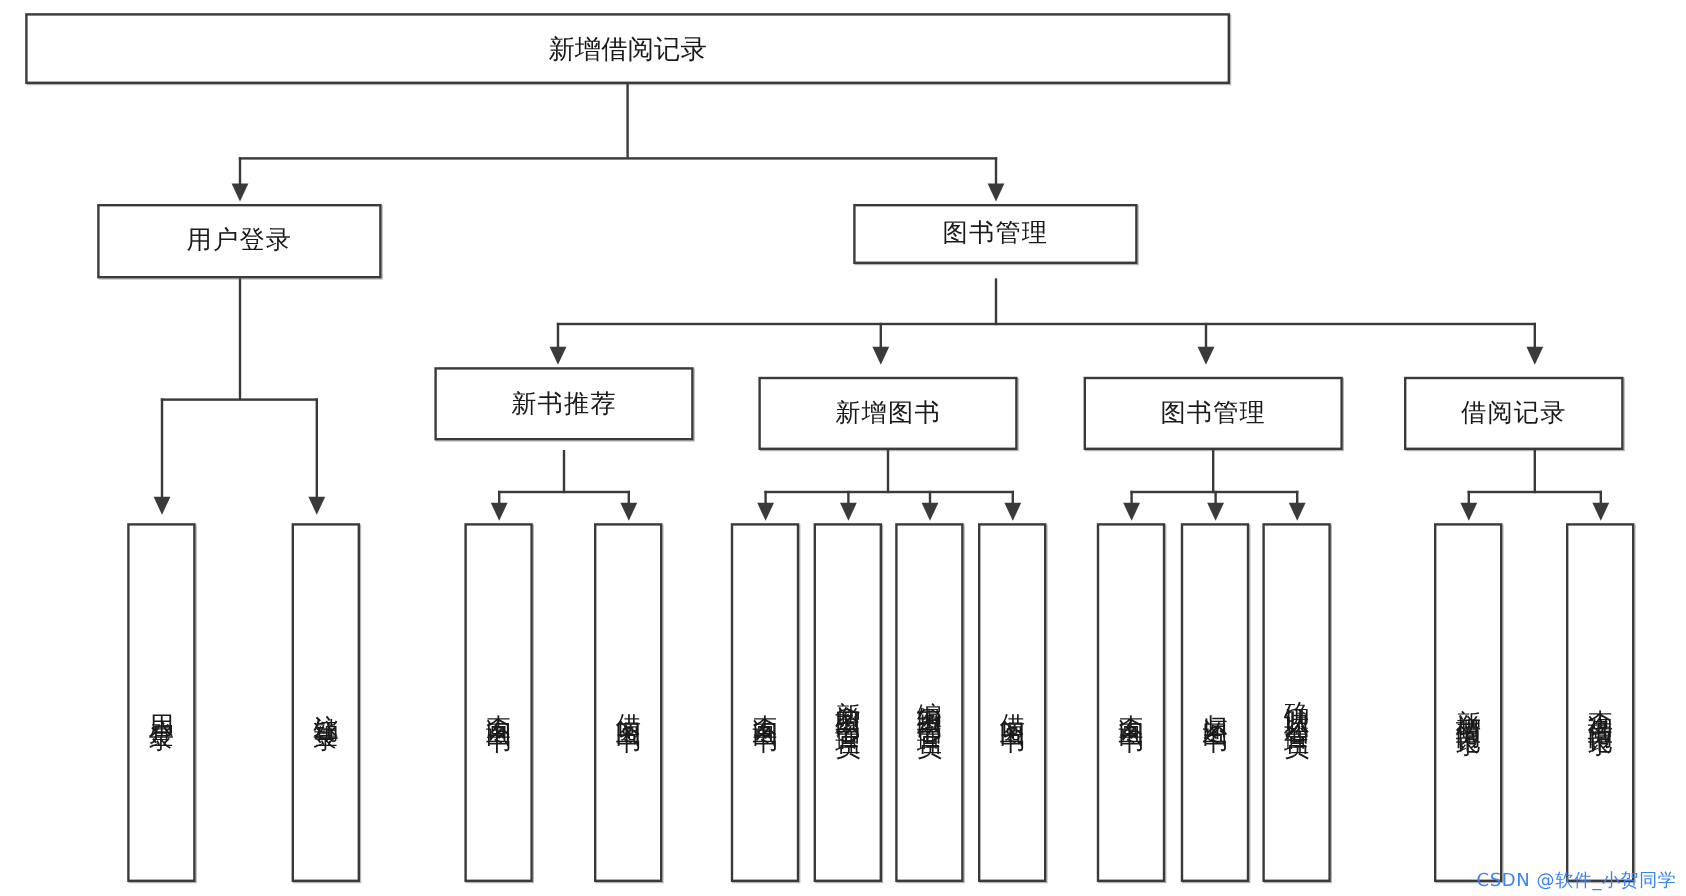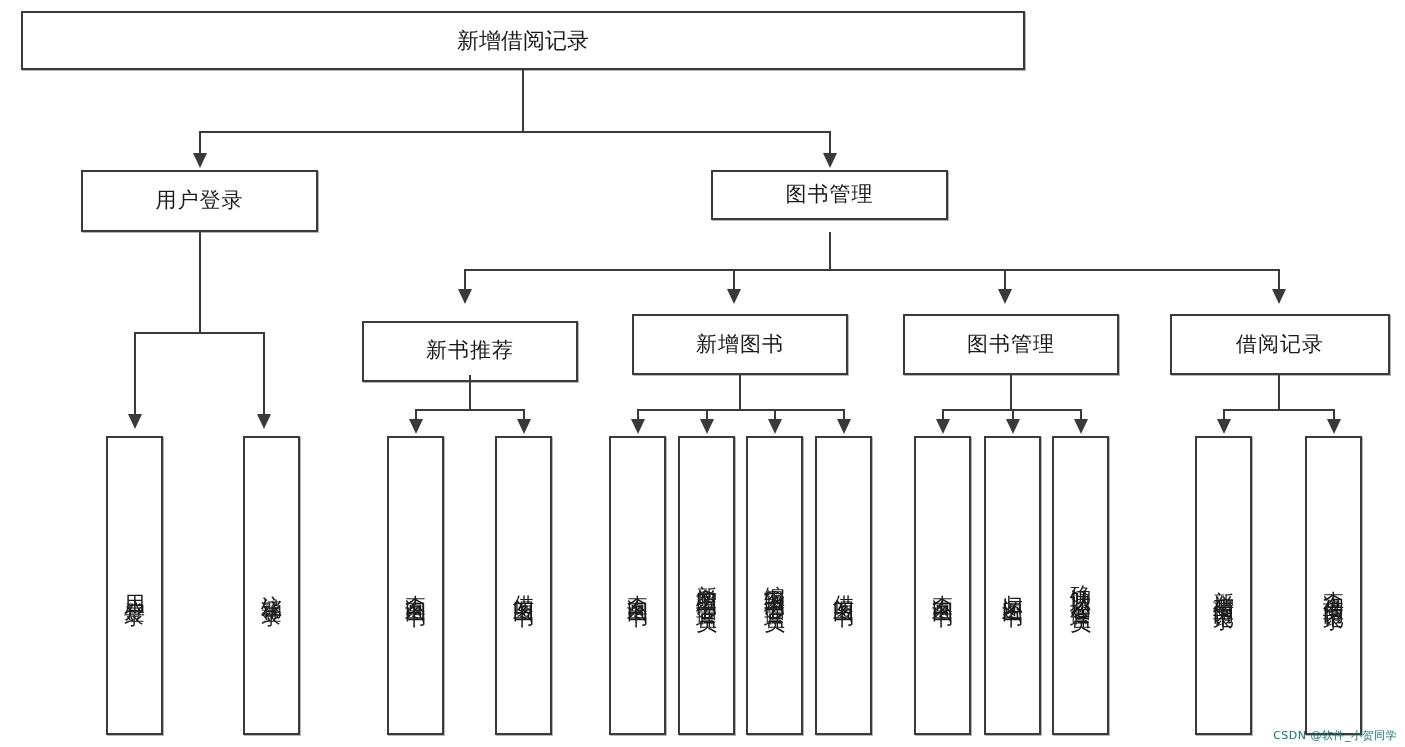--- a/index.html
+++ b/index.html
@@ -72,22 +72,22 @@
     border-left: 7px solid transparent;
     border-right: 7px solid transparent;
     border-top: 15px solid #3a3a3a;
   }
 
   
   #watermark {
     position: absolute;
     right: 8px;
     bottom: 4px;
-    font-size: 11px;
-    color: #0f766e;
+    font-size: 15px;
+    color: #3b82f6;
     letter-spacing: 0.5px;
     white-space: nowrap;
     pointer-events: none;
     user-select: none;
   }
 </style>
 </head>
 <body>
 
 <div id="canvas">
@@ -128,30 +128,30 @@
 
   <div class="vline" style="left:733px; top:269px; height:22px;"></div>
   <div class="arrow" style="left:727px; top:289px;"></div>
 
   <div class="vline" style="left:1004px; top:269px; height:22px;"></div>
   <div class="arrow" style="left:998px; top:289px;"></div>
 
   <div class="vline" style="left:1278px; top:269px; height:22px;"></div>
   <div class="arrow" style="left:1272px; top:289px;"></div>
 
-  <div class="node h" style="left:362px; top:321px; width:216px; height:61px;font-family:Liberation Mono, monospace;">
+  <div class="node h" style="left:362px; top:306px; width:216px; height:61px;">
     <span>新书推荐</span>
   </div>
   <div class="node h" style="left:632px; top:314px; width:216px; height:61px;">
     <span>新增图书</span>
   </div>
   <div class="node h" style="left:903px; top:314px; width:216px; height:61px;">
     <span>图书管理</span>
   </div>
-  <div class="node h" style="left:1170px; top:314px; width:220px; height:61px;">
+  <div class="node h" style="left:1170px; top:314px; width:183px; height:61px;">
     <span>借阅记录</span>
   </div>
 
   <div class="vline" style="left:469px; top:375px; height:36px;"></div>
   <div class="hline" style="left:415px; top:409px; width:110px;"></div>
   <div class="vline" style="left:415px; top:409px; height:12px;"></div>
   <div class="arrow" style="left:409px; top:419px;"></div>
   <div class="vline" style="left:523px; top:409px; height:12px;"></div>
   <div class="arrow" style="left:517px; top:419px;"></div>
 

